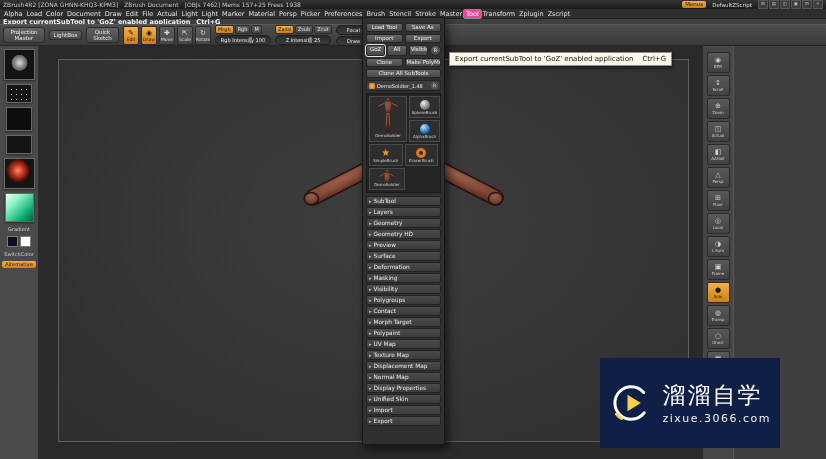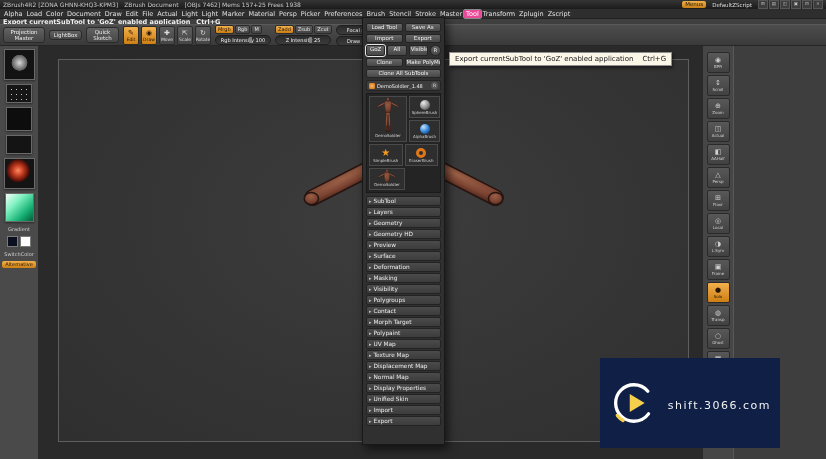--- a/index.html
+++ b/index.html
@@ -537,17 +537,18 @@
     <span>Ctrl+G</span>
   </div>
 
   <div class="watermark">
     <svg width="52" height="52" viewBox="0 0 60 60">
       <circle cx="30" cy="30" r="22" fill="none" stroke="#ffffff" stroke-width="4" stroke-dasharray="108 30" stroke-dashoffset="-14" stroke-linecap="round"></circle>
       <path d="M10,45 A22,22 0 0 0 17,51" stroke="#f6d04d" stroke-width="4" fill="none" stroke-linecap="round"></path>
       <path d="M25,19 L43,30 L25,41 Z" fill="#f6d04d"></path>
     </svg>
     <div class="wm-text">
-      <span class="wm-site">shift.3066.com</span>
+      <span class="wm-brand">溜溜自学</span>
+      <span class="wm-site">zixue.3066.com</span>
     </div>
   </div>
 
 </div>
 
 </body></html>

